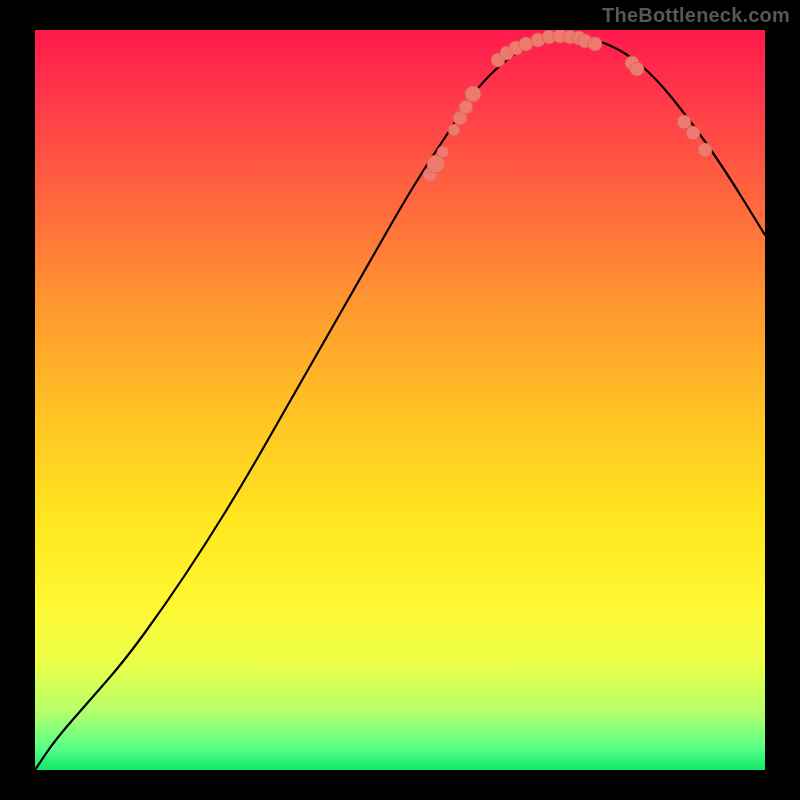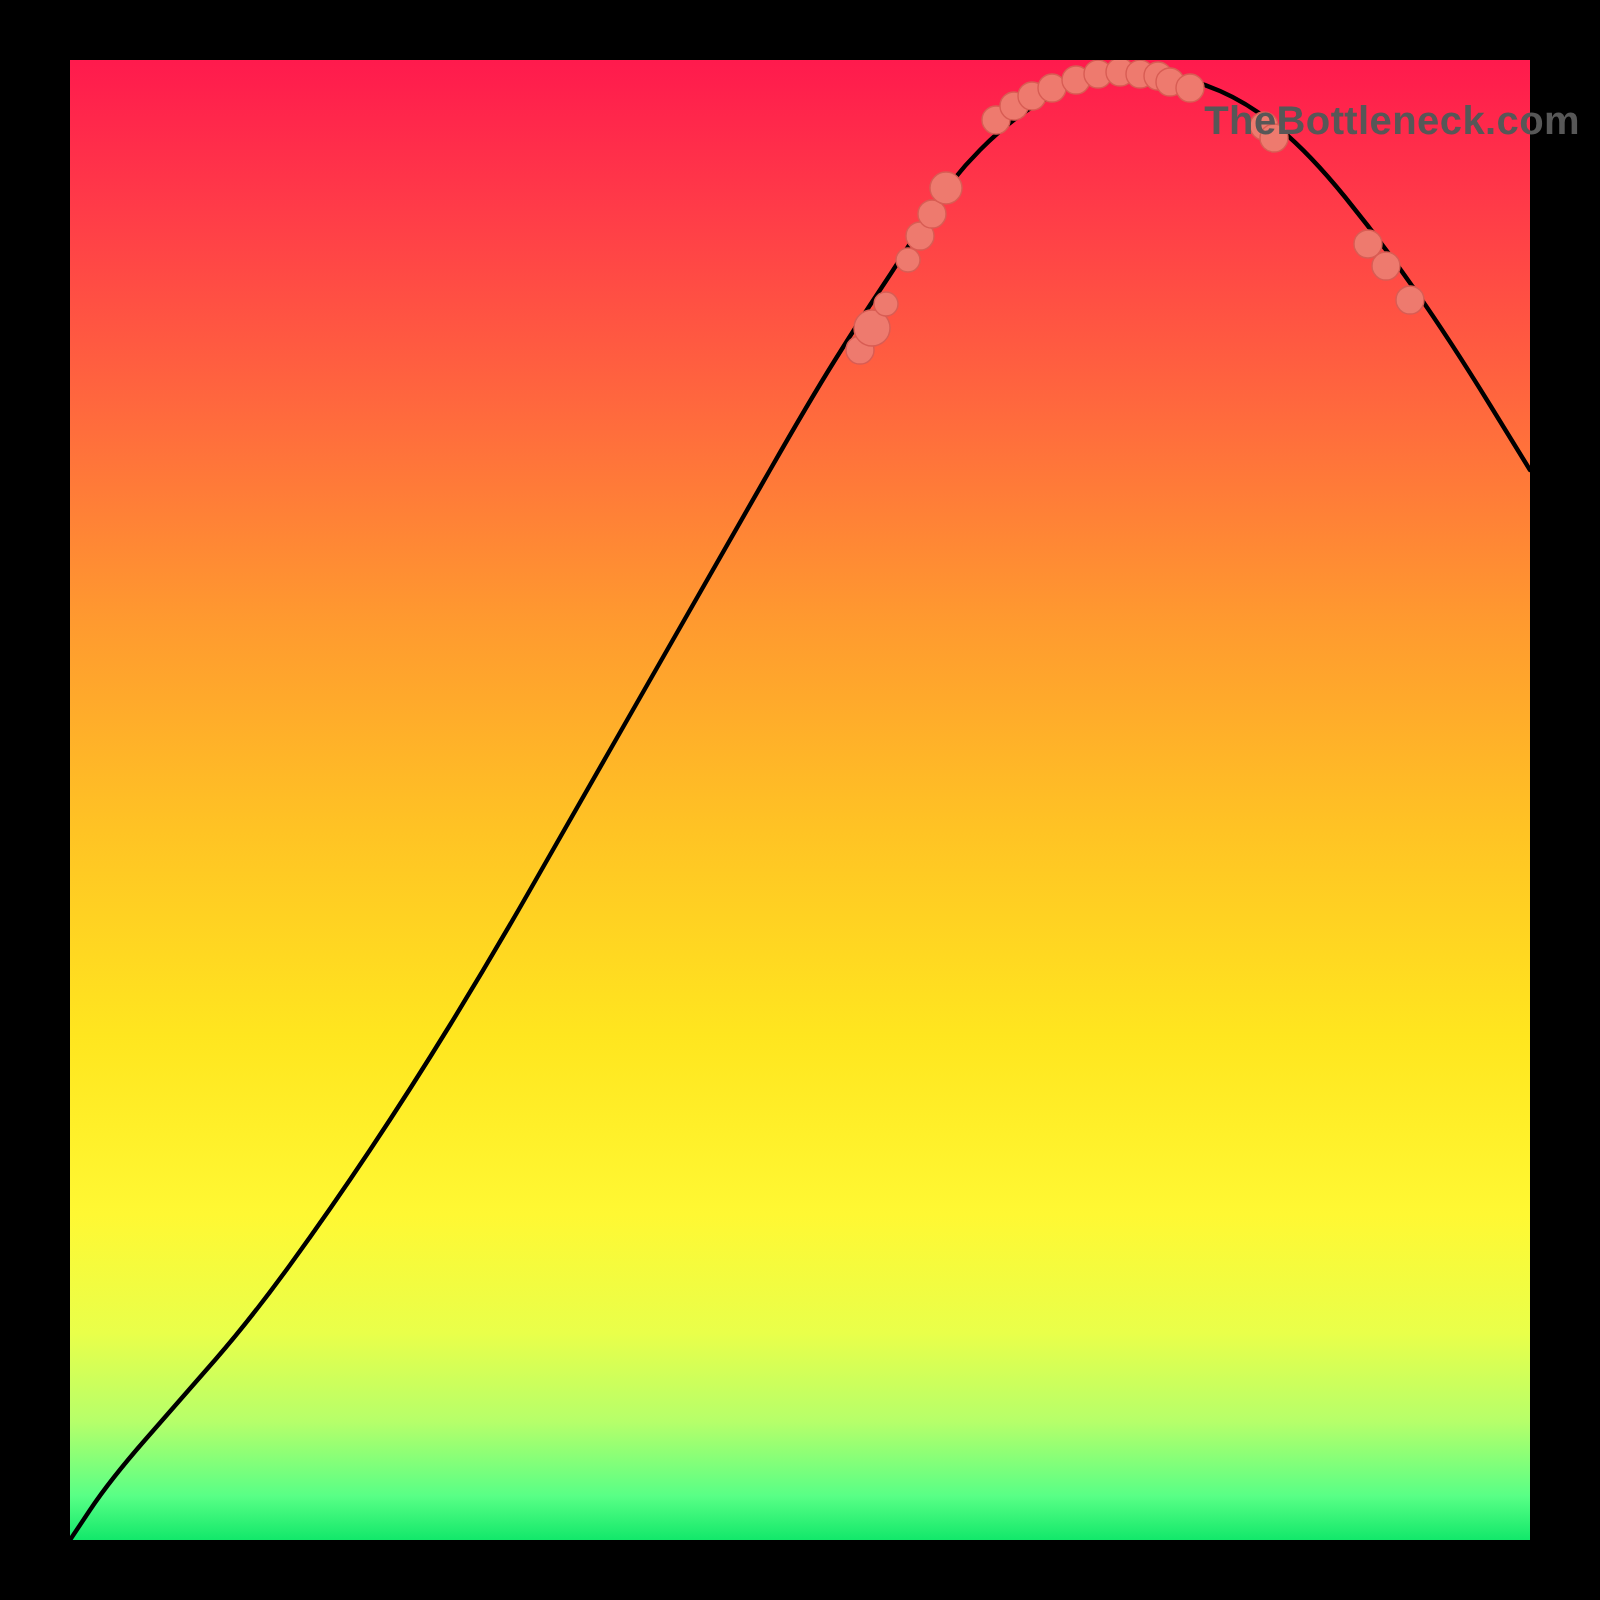--- a/index.html
+++ b/index.html
@@ -18,21 +18,20 @@
   }
   .watermark {
     position: absolute;
     top: 4px;
     right: 10px;
     color: #575757;
     font-size: 20px;
     font-weight: 600;
     letter-spacing: 0.2px;
     z-index: 5;
-    margin-top: 46px;
   }
   .plot-area {
     position: absolute;
     left: 35px;
     top: 30px;
     width: 730px;
     height: 740px;
     overflow: hidden;
   }
   .gradient-bg {

